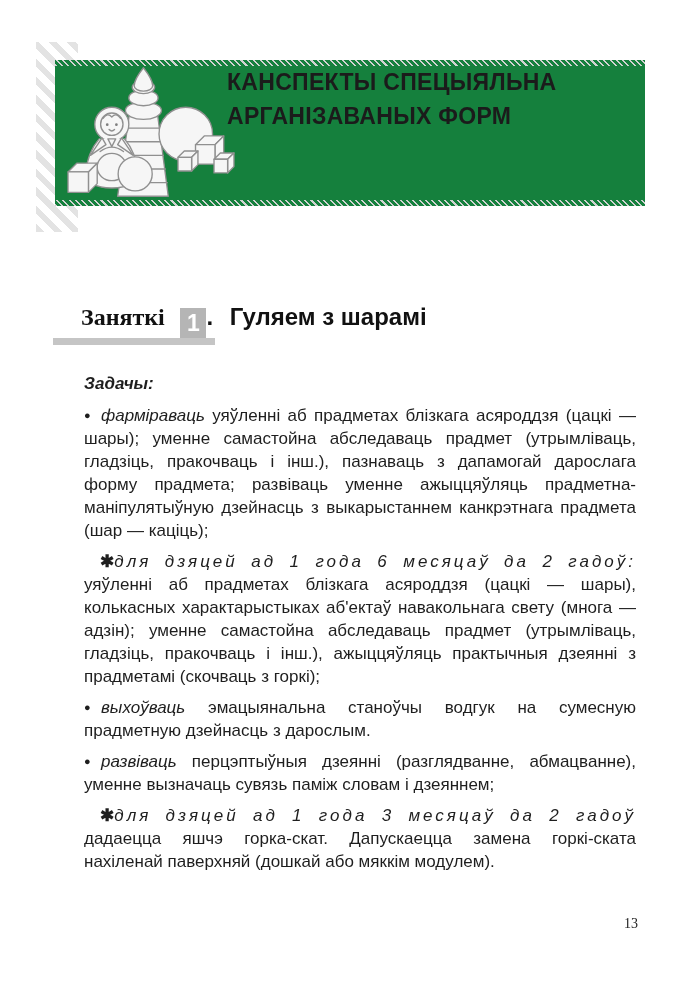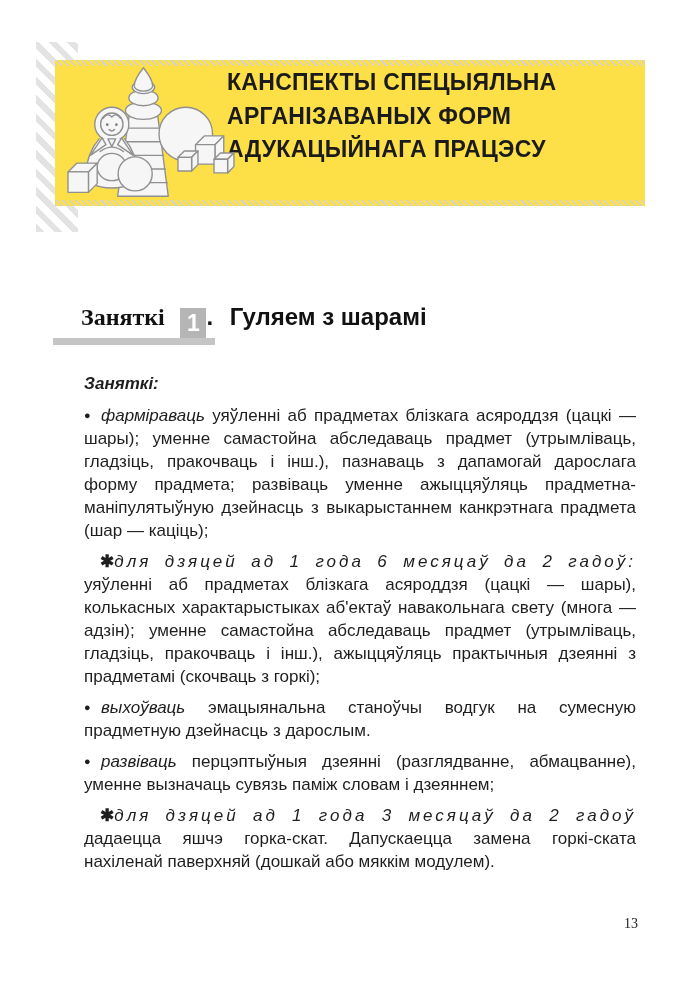--- a/index.html
+++ b/index.html
@@ -8,21 +8,21 @@
     font-family:"Liberation Sans", sans-serif;color:#1e1e1e;overflow:hidden;
   }
   
   .stripe-band{
     position:absolute;left:36px;top:42px;width:42px;height:190px;
     background:repeating-linear-gradient(45deg,#e3e3e3 0 6px,#ffffff 6px 13px);
   }
   
   .header-box{
     position:absolute;left:55px;top:60px;width:590px;height:146px;
-    background:#fde047;
+    background:#15803d;
   }
   .header-box::before,.header-box::after{
     content:"";position:absolute;left:0;right:0;height:6px;
     background:repeating-linear-gradient(45deg,#d2d2d2 0 1.5px,rgba(0,0,0,0) 1.5px 4.5px);
   }
   .header-box::before{top:0;}
   .header-box::after{bottom:0;}
   .illu{position:absolute;left:12px;top:0;width:185px;height:146px;}
   .illu path,.illu ellipse,.illu circle,.illu rect{
     stroke:#909090;stroke-width:1.4;fill:#f6f6f6;stroke-linejoin:round;stroke-linecap:round;
@@ -123,33 +123,32 @@
     </g>
     <g>
       <path d="M151,102 L157.5,95.5 L171.5,95.5 L165,102 Z"></path>
       <path d="M165,102 L171.5,95.5 L171.5,109.5 L165,116 Z"></path>
       <rect x="151" y="102" width="14" height="14"></rect>
     </g>
   </svg>
   <div class="header-title">
     <div>КАНСПЕКТЫ СПЕЦЫЯЛЬНА</div>
     <div>АРГАНІЗАВАНЫХ ФОРМ</div>
-    <div>АДУКАЦЫЙНАГА ПРАЦЭСУ</div>
   </div>
 </div>
 
 <div class="lesson">
   <div class="lesson-bar"></div>
   <span class="lesson-label">Заняткі</span>
   <span class="lesson-num">1</span><span class="lesson-sep">.</span>
   <span class="lesson-title">Гуляем з шарамі</span>
 </div>
 
 <div class="body">
-  <p class="tasks-heading">Заняткі:</p>
+  <p class="tasks-heading">Задачы:</p>
 
   <p><span class="dot">●</span><span class="lead">фарміраваць</span> <span>уяўленні аб прадметах блізкага асяроддзя (цацкі — шары); уменне самастойна абследаваць прадмет (утрымліваць, гладзіць, пракочваць і інш.), пазнаваць з дапамогай дарослага форму прадмета; развіваць уменне ажыццяўляць прадметна-маніпулятыўную дзейнасць з выкарыстаннем канкрэтнага прадмета (шар — каціць);</span></p>
 
   <p class="ast-p"><span class="star">✱</span><span class="spaced">для дзяцей ад 1 года 6 месяцаў да 2 гадоў:</span> <span>уяўленні аб прадметах блізкага асяроддзя (цацкі — шары), колькасных характарыстыках аб'ектаў навакольнага свету (многа — адзін); уменне самастойна абследаваць прадмет (утрымліваць, гладзіць, пракочваць і інш.), ажыццяўляць практычныя дзеянні з прадметамі (скочваць з горкі);</span></p>
 
   <p><span class="dot">●</span><span class="lead">выхоўваць</span> <span>эмацыянальна станоўчы водгук на сумесную прадметную дзейнасць з дарослым.</span></p>
 
   <p><span class="dot">●</span><span class="lead">развіваць</span> <span>перцэптыўныя дзеянні (разглядванне, абмацванне), уменне вызначаць сувязь паміж словам і дзеяннем;</span></p>
 
 

